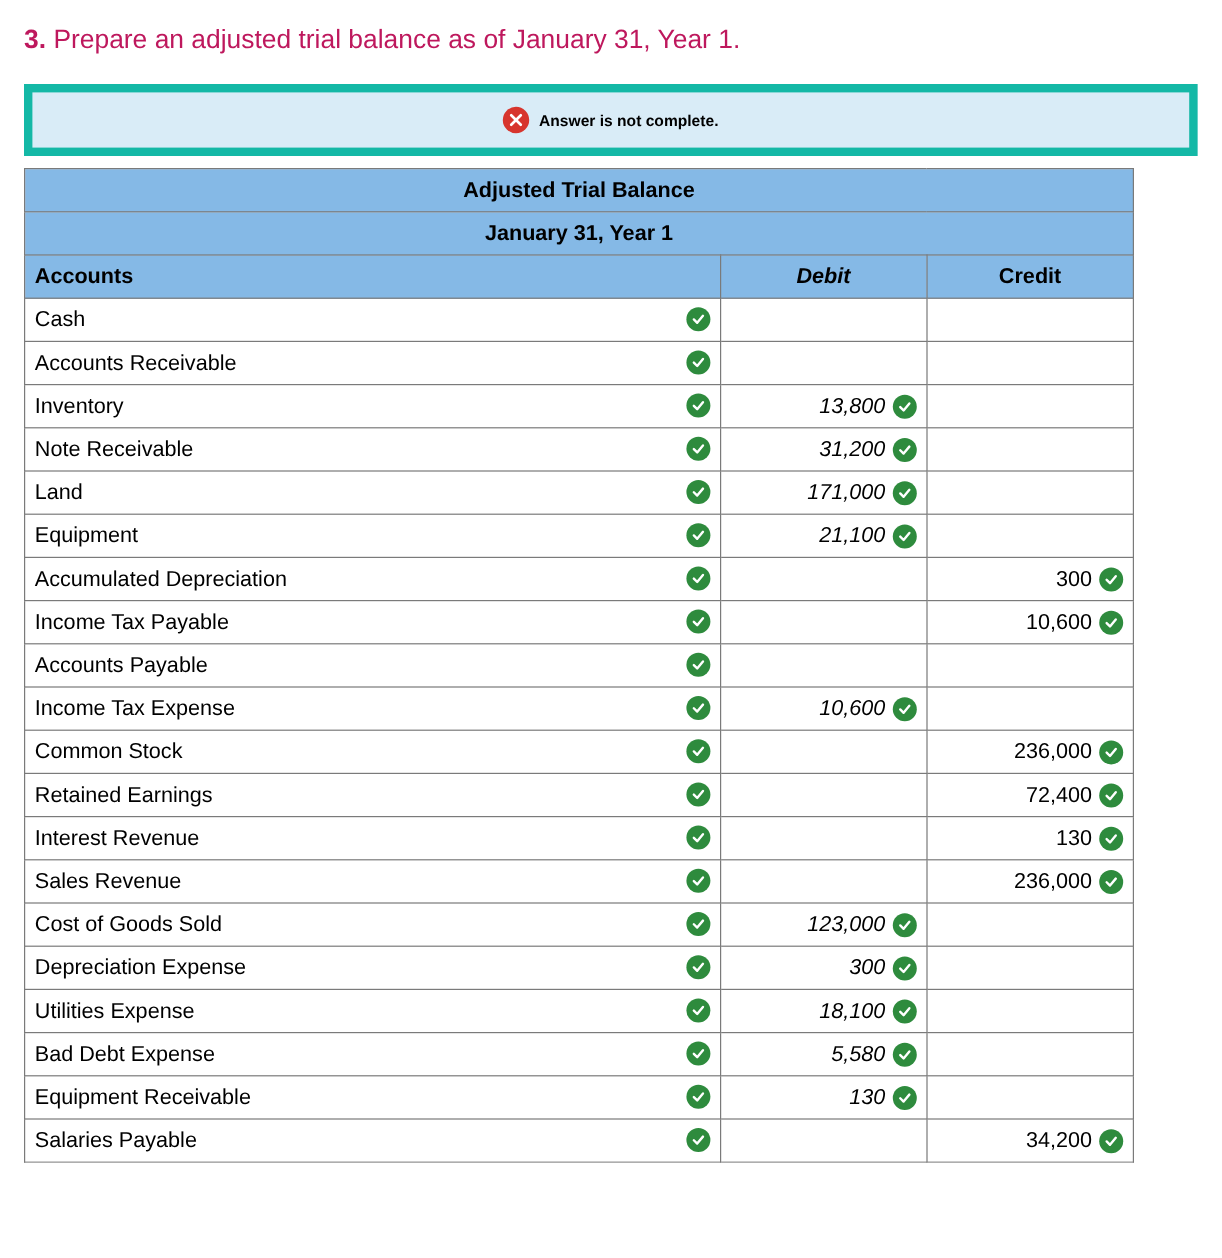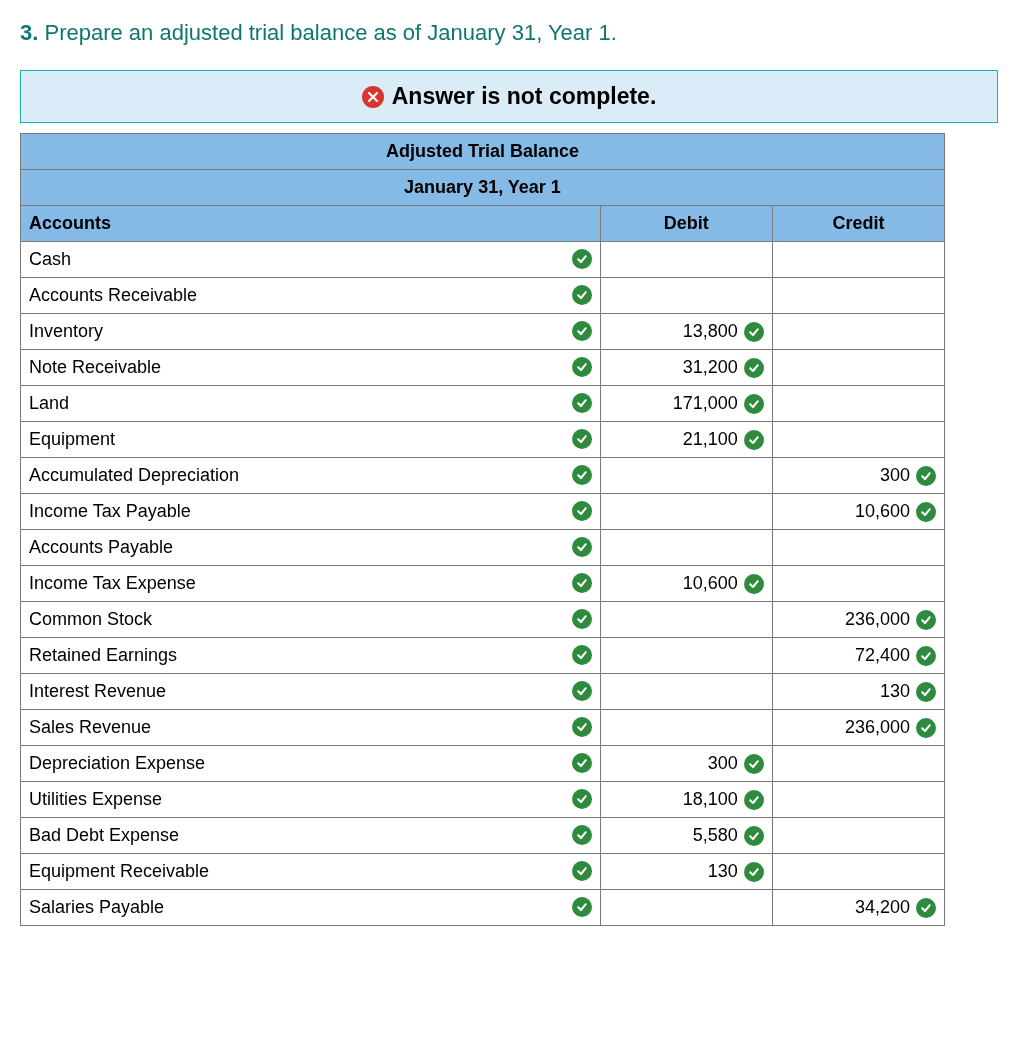--- a/index.html
+++ b/index.html
@@ -4,31 +4,31 @@
   <style>
     * { box-sizing: border-box; margin: 0; padding: 0; }
     body {
       font-family: Arial, Helvetica, sans-serif;
       background: #fff;
       padding: 20px 20px 0 20px;
       width: 1018px;
     }
     .question {
       font-size: 22px;
-      color: #0f766e;
+      color: #be185d;
       margin-bottom: 24px;
     }
     .question .num { font-weight: bold; }
     .status-bar {
-      border: 1px solid #14b8a6;
+      border: 7px solid #14b8a6;
       background: #d9ecf7;
       padding: 12px 10px;
       text-align: center;
       font-weight: bold;
-      font-size: 23px;
+      font-size: 13px;
       margin-bottom: 10px;
       display: flex;
       align-items: center;
       justify-content: center;
       gap: 8px;
     }
     .x-icon {
       width: 22px;
       height: 22px;
       border-radius: 50%;
@@ -82,21 +82,21 @@
       background: #fff;
       text-align: right;
     }
     .value-cell .inner {
       display: flex;
       justify-content: flex-end;
       align-items: center;
       gap: 6px;
     }
     .col-account { width: 505px; }
-    .col-debit { width: 150px; }
+    .col-debit { width: 150px; font-style: italic; }
     .col-credit { width: 150px; }
   </style>
 </head>
 <body>
 
 <div class="question">
   <span class="num">3.</span>
   <span>Prepare an adjusted trial balance as of January 31, Year 1.</span>
 </div>
 
@@ -481,20 +481,47 @@
               <svg width="12" height="12" viewBox="0 0 12 12">
                 <path d="M2.2 6.2 L5 9 L9.8 3.2" stroke="#fff" stroke-width="2" fill="none" stroke-linecap="round" stroke-linejoin="round"></path>
               </svg>
             </span>
           </div>
         </td>
       </tr>
       <tr>
         <td class="col-account">
           <div class="account-cell">
+            <span>Cost of Goods Sold</span>
+            <span class="check-icon">
+              <svg width="12" height="12" viewBox="0 0 12 12">
+                <path d="M2.2 6.2 L5 9 L9.8 3.2" stroke="#fff" stroke-width="2" fill="none" stroke-linecap="round" stroke-linejoin="round"></path>
+              </svg>
+            </span>
+          </div>
+        </td>
+        <td class="value-cell col-debit">
+          <div class="inner">
+            <span>123,000</span>
+            <span class="check-icon">
+              <svg width="12" height="12" viewBox="0 0 12 12">
+                <path d="M2.2 6.2 L5 9 L9.8 3.2" stroke="#fff" stroke-width="2" fill="none" stroke-linecap="round" stroke-linejoin="round"></path>
+              </svg>
+            </span>
+          </div>
+        </td>
+        <td class="value-cell col-credit">
+          <div class="inner">
+            <span></span>
+          </div>
+        </td>
+      </tr>
+      <tr>
+        <td class="col-account">
+          <div class="account-cell">
             <span>Depreciation Expense</span>
             <span class="check-icon">
               <svg width="12" height="12" viewBox="0 0 12 12">
                 <path d="M2.2 6.2 L5 9 L9.8 3.2" stroke="#fff" stroke-width="2" fill="none" stroke-linecap="round" stroke-linejoin="round"></path>
               </svg>
             </span>
           </div>
         </td>
         <td class="value-cell col-debit">
           <div class="inner">

